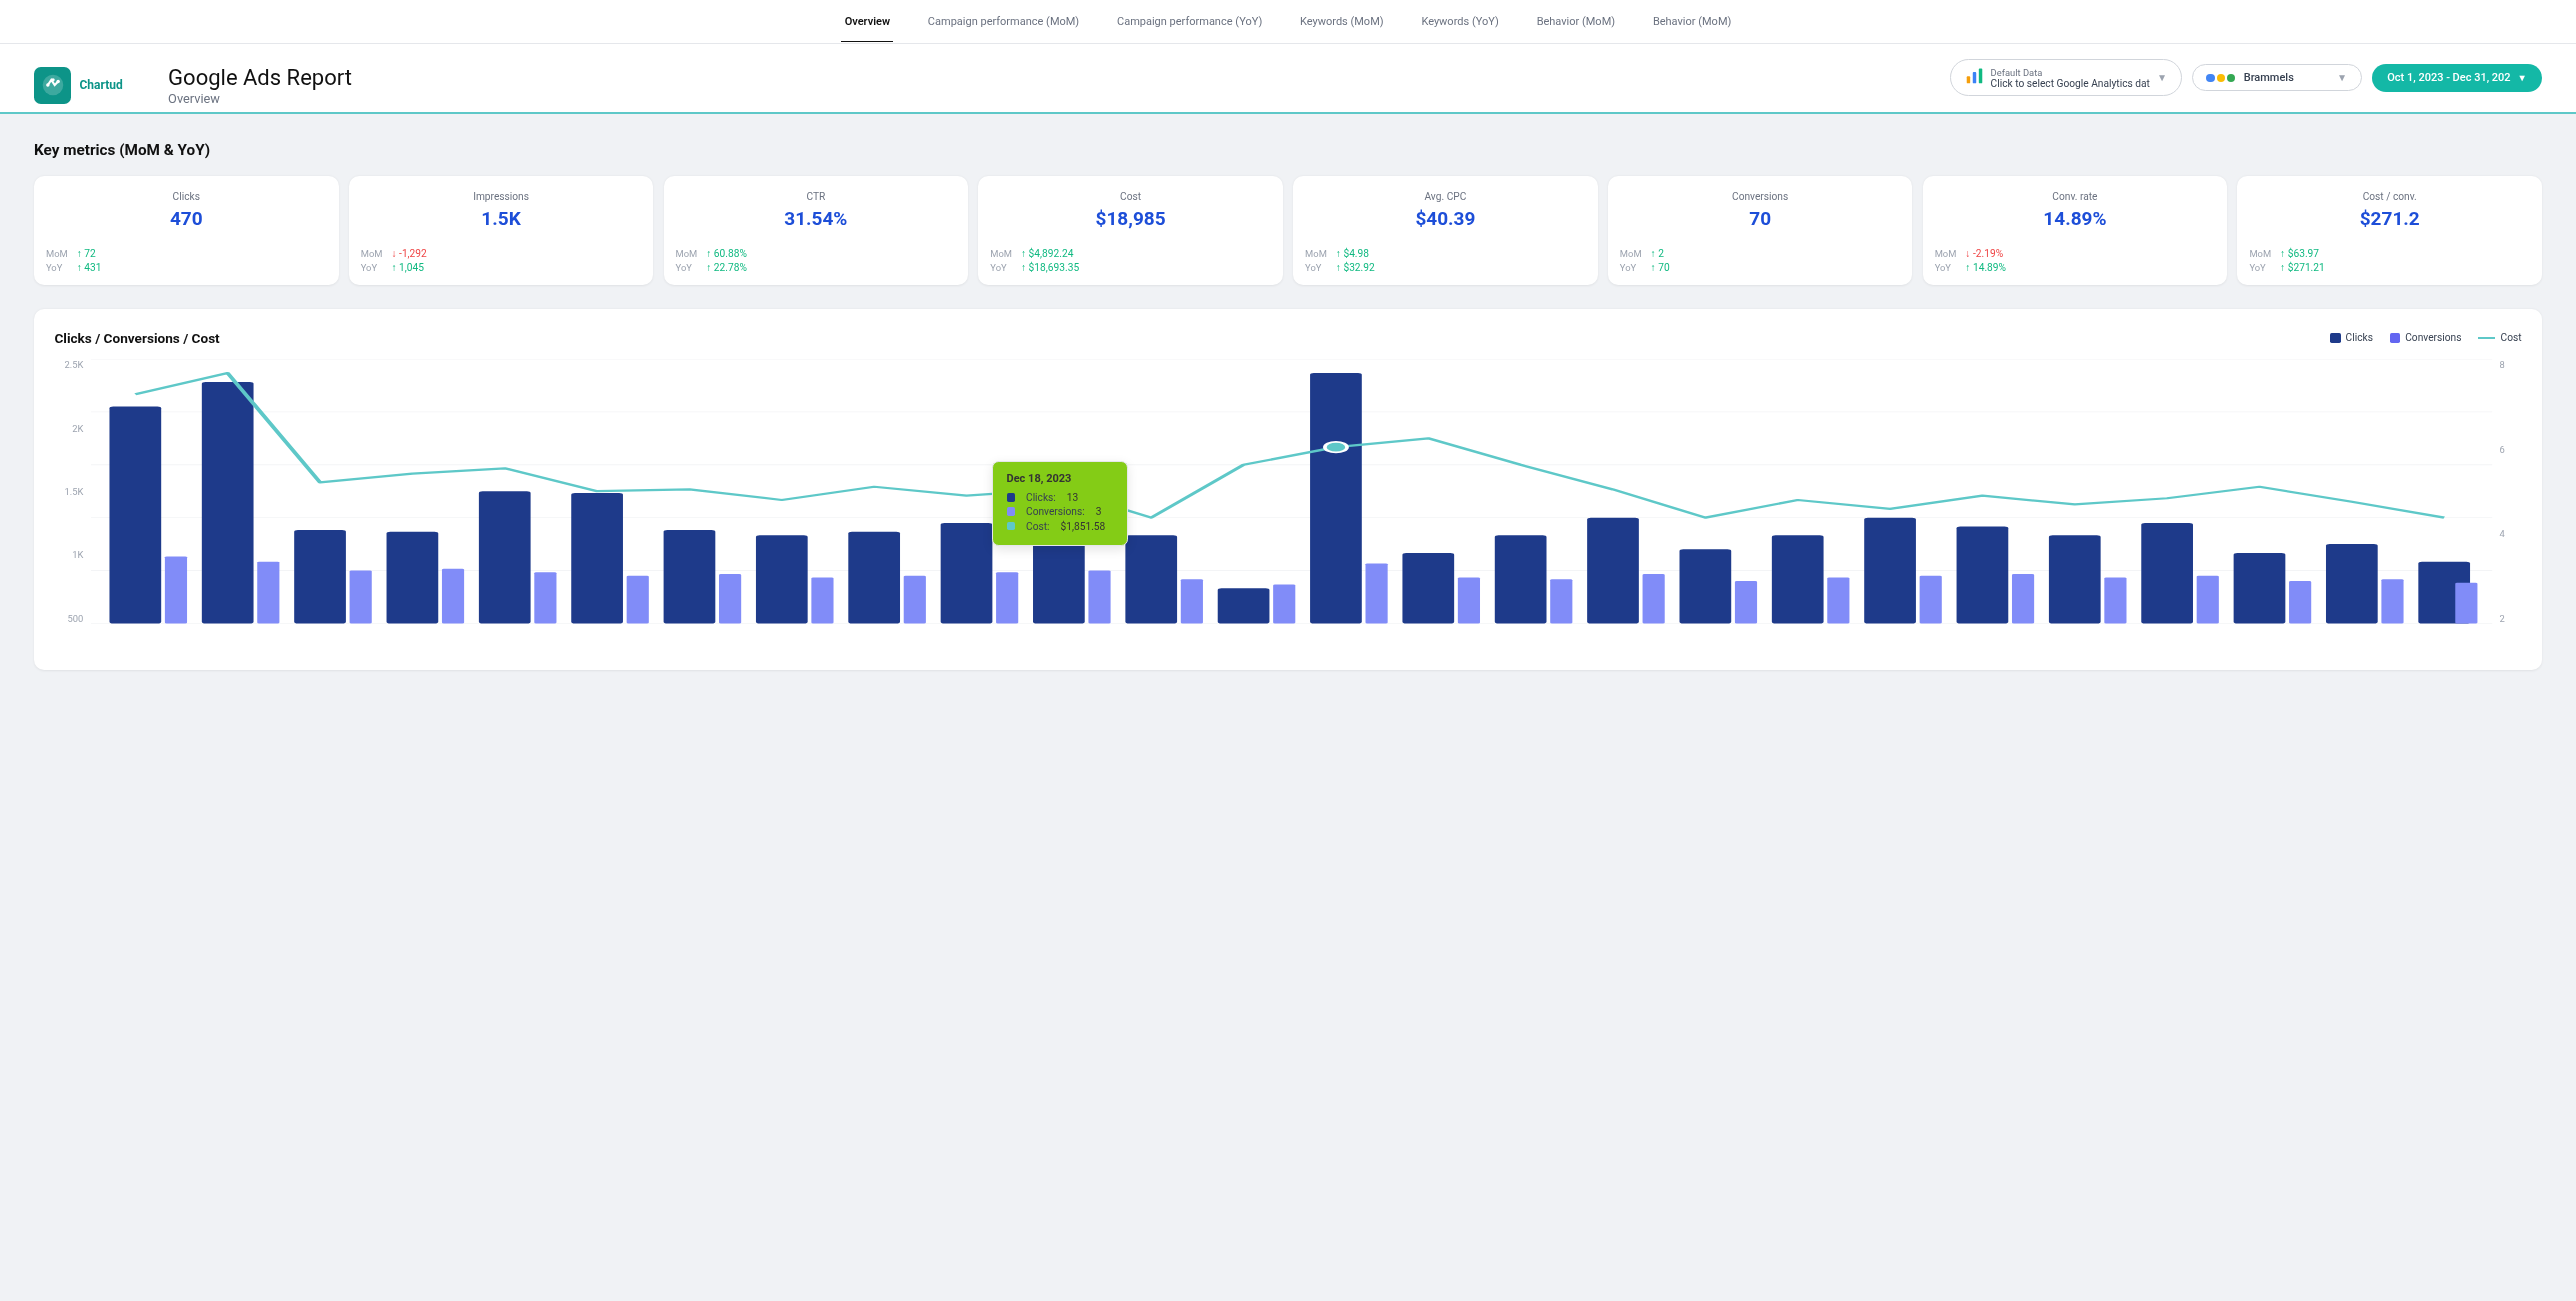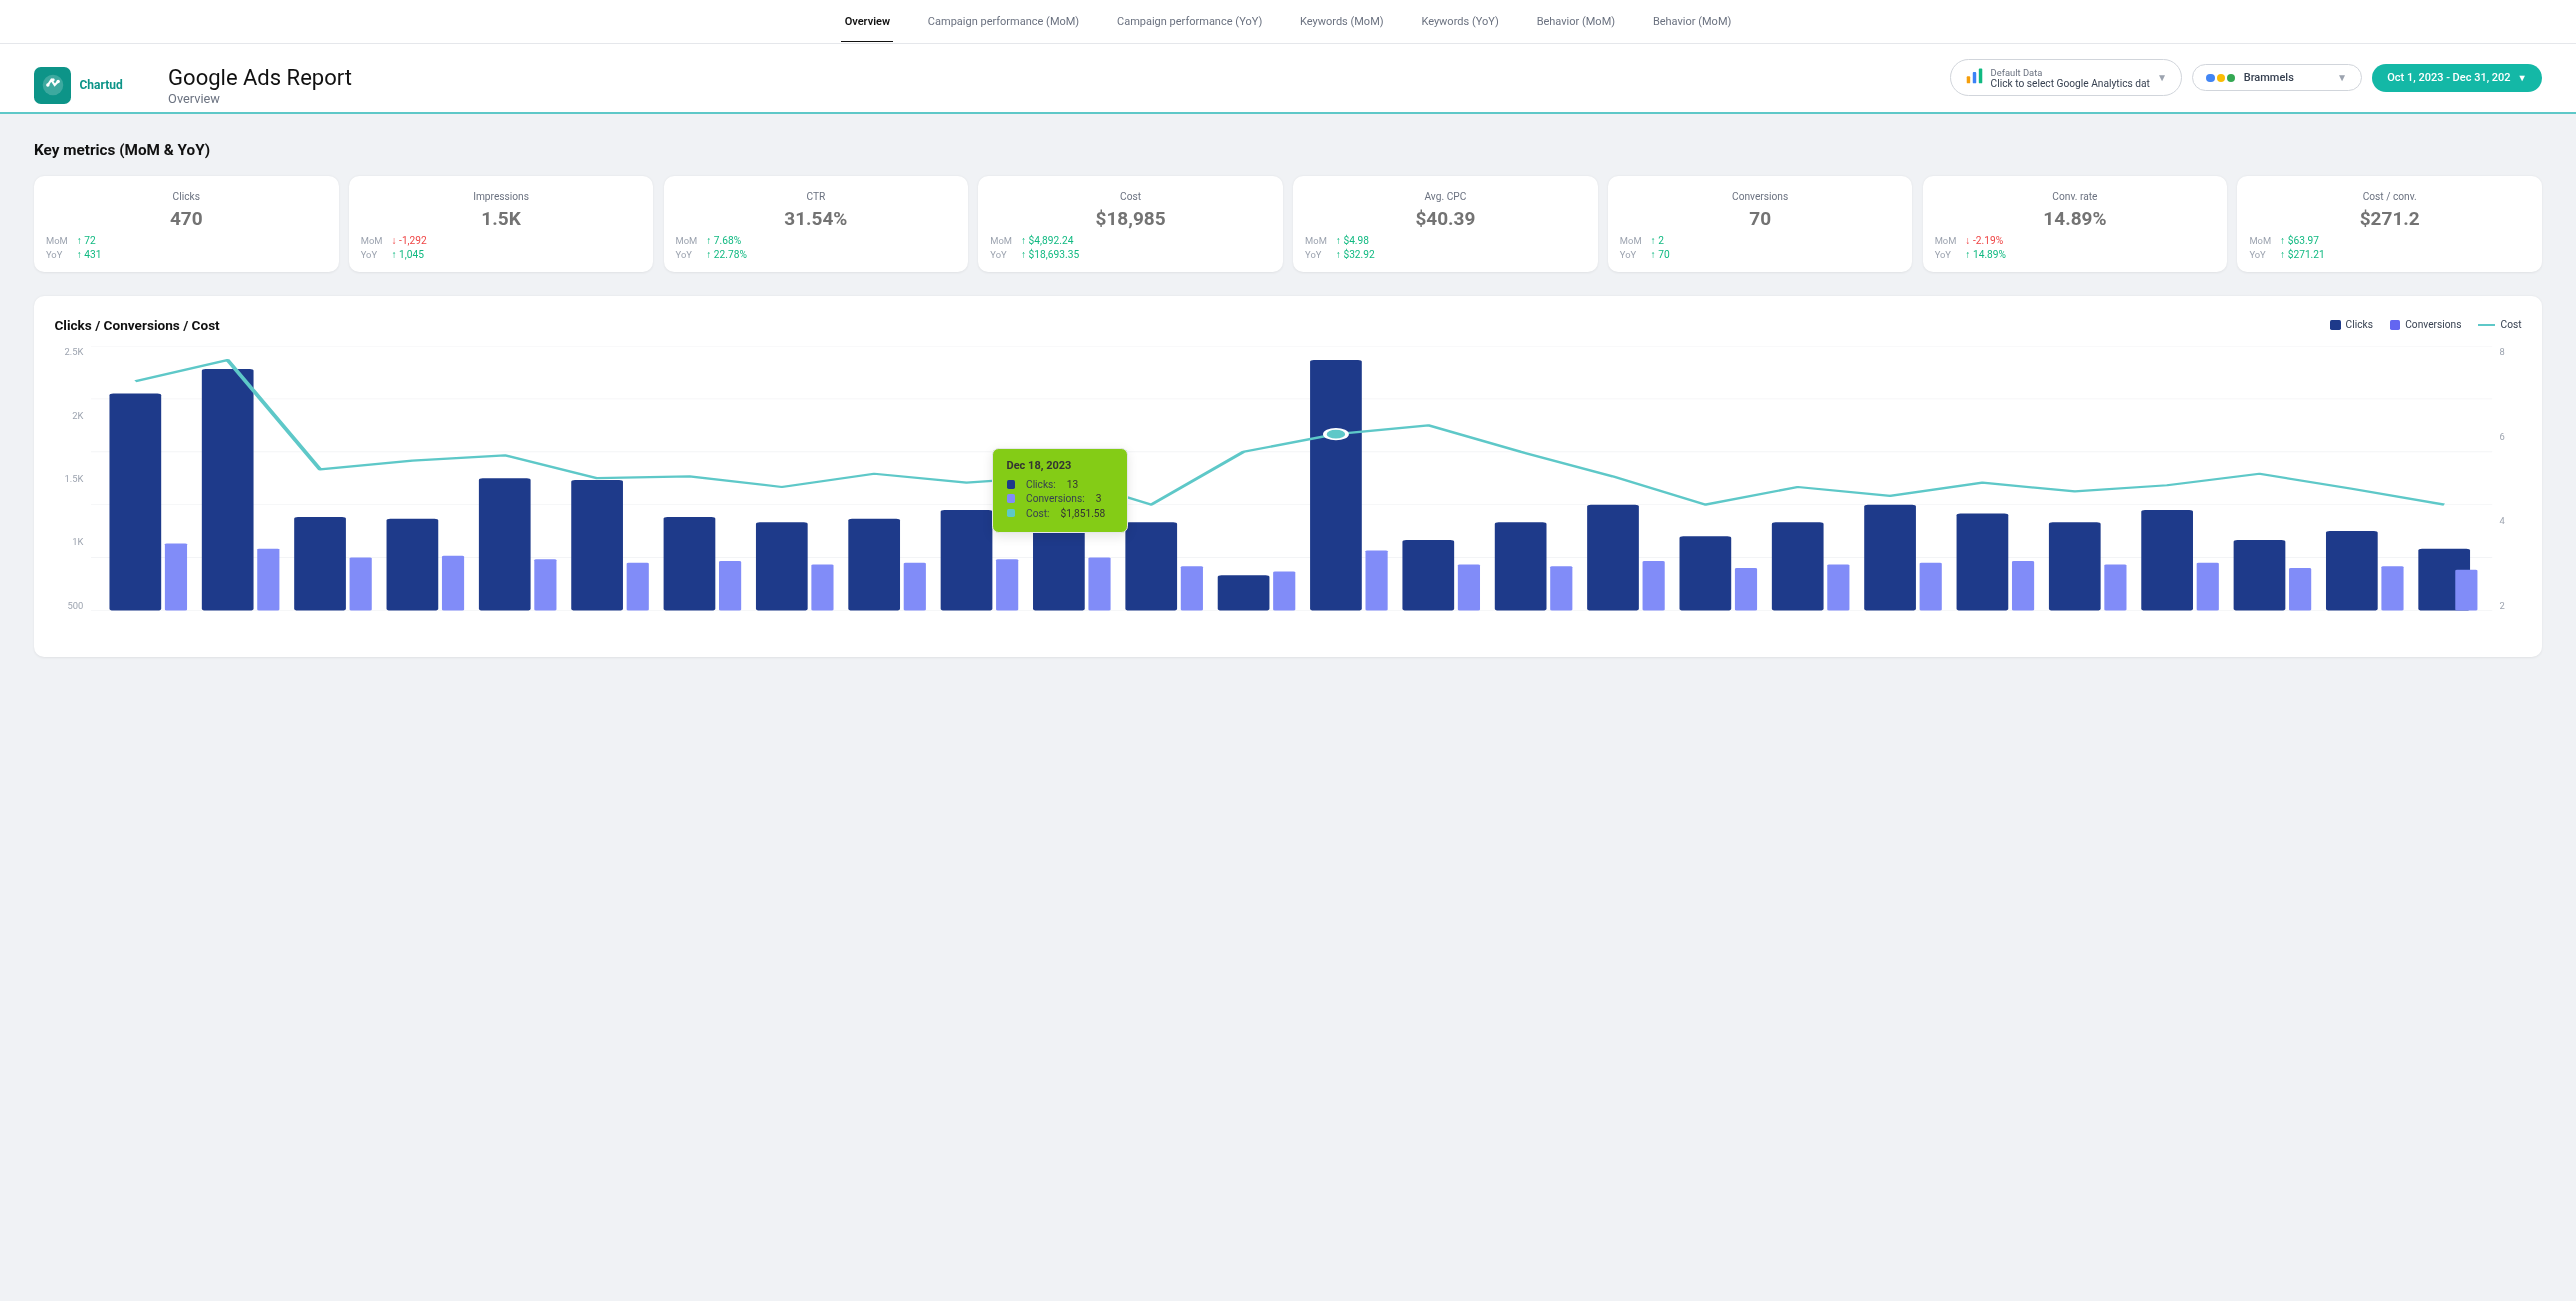--- a/index.html
+++ b/index.html
@@ -102,21 +102,21 @@
       gap: 10.2px;
       margin-bottom: 24px;
     }
     .metric-card {
       background: #fff;
       border-radius: 10.2px;
       padding: 15.3px 12px 12px;
       box-shadow: 0 0.9px 2.6px rgba(0,0,0,0.07);
     }
     .metric-name { font-size: 10.2px; color: #6b7280; margin-bottom: 5.1px; text-align: center; }
-    .metric-value { font-size: 19px; font-weight: 700; color: #737373; text-align: center; margin-bottom: 5px; }
+    .metric-value { font-size: 19px; font-weight: 700; color: #1d4ed8; text-align: center; margin-bottom: 18px; }
     .metric-rows { display: flex; flex-direction: column; gap: 3.4px; }
     .metric-row { display: flex; align-items: center; gap: 5.1px; }
     .metric-row-label { font-size: 9.4px; color: #9ca3af; min-width: 25.6px; }
     .metric-row-value { font-size: 10.2px; color: #374151; }
     .metric-row-value.up { color: #10b981; }
     .metric-row-value.down { color: #ef4444; }
 
     
     .chart-section {
       background: #fff;
@@ -258,21 +258,21 @@
           <span class="metric-row-value up">↑ 1,045</span>
         </div>
       </div>
     </div>
       <div class="metric-card">
       <div class="metric-name">CTR</div>
       <div class="metric-value">31.54%</div>
       <div class="metric-rows">
         <div class="metric-row">
           <span class="metric-row-label">MoM</span>
-          <span class="metric-row-value up">↑ 7.68%</span>
+          <span class="metric-row-value up">↑ 60.88%</span>
         </div>
         <div class="metric-row">
           <span class="metric-row-label">YoY</span>
           <span class="metric-row-value up">↑ 22.78%</span>
         </div>
       </div>
     </div>
       <div class="metric-card">
       <div class="metric-name">Cost</div>
       <div class="metric-value">$18,985</div>

